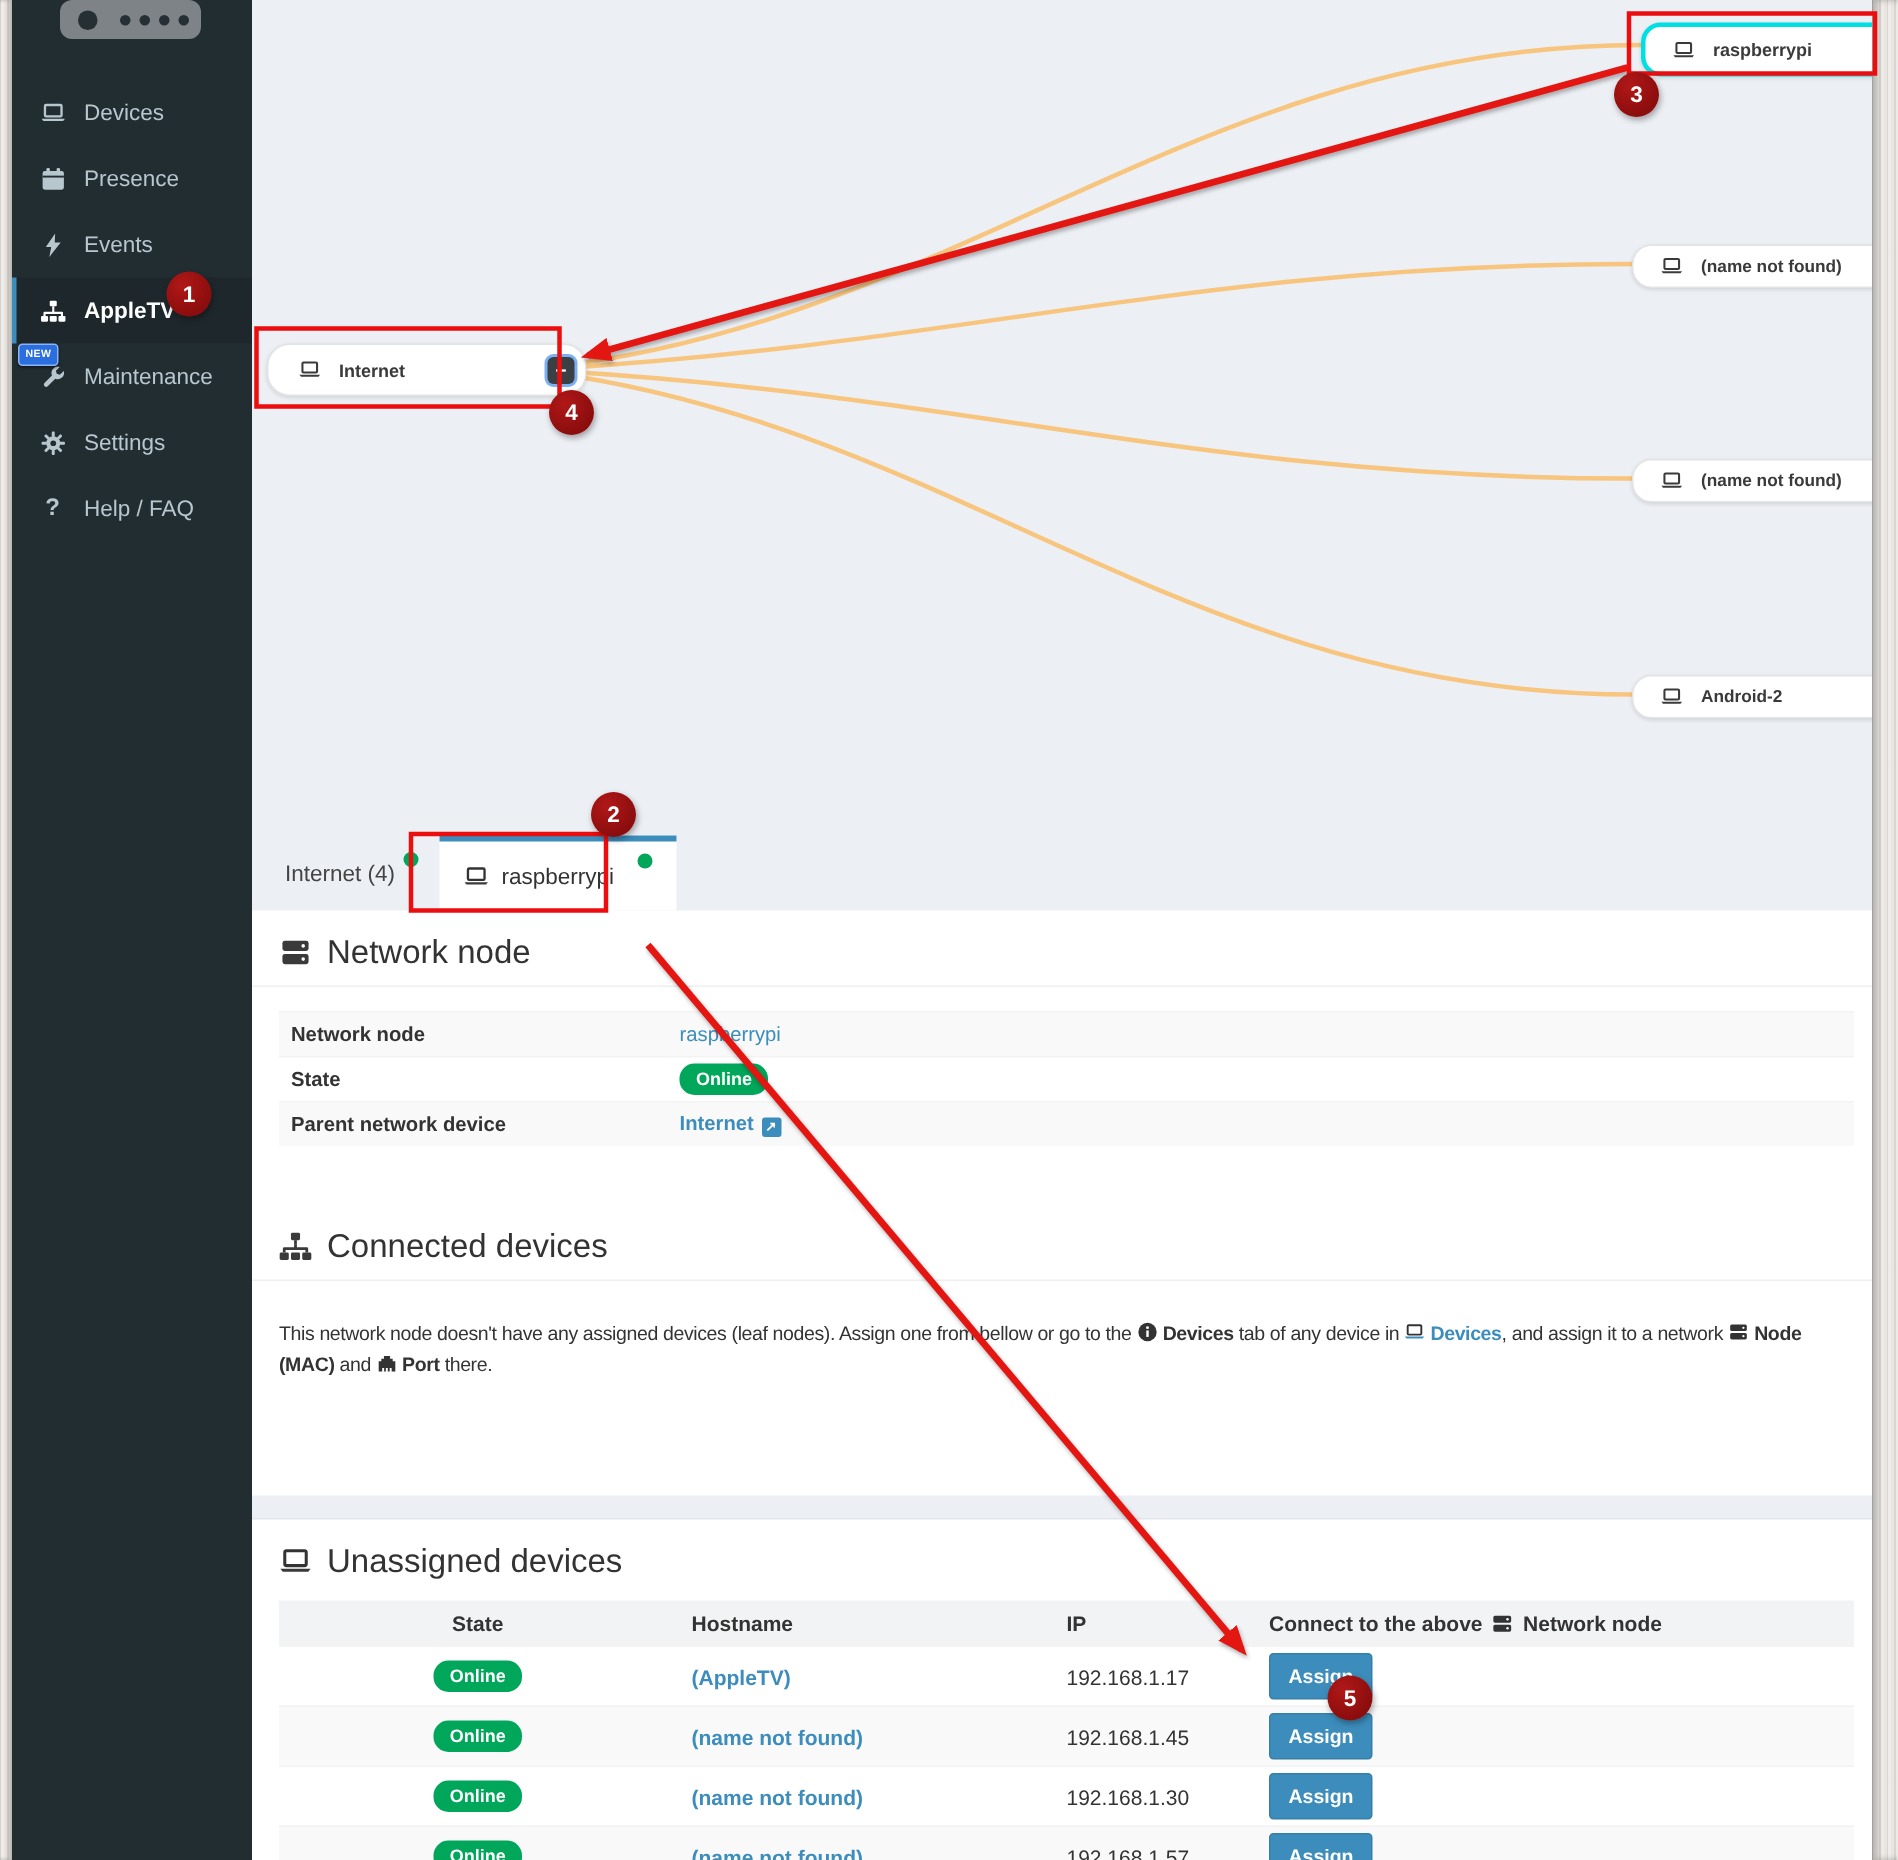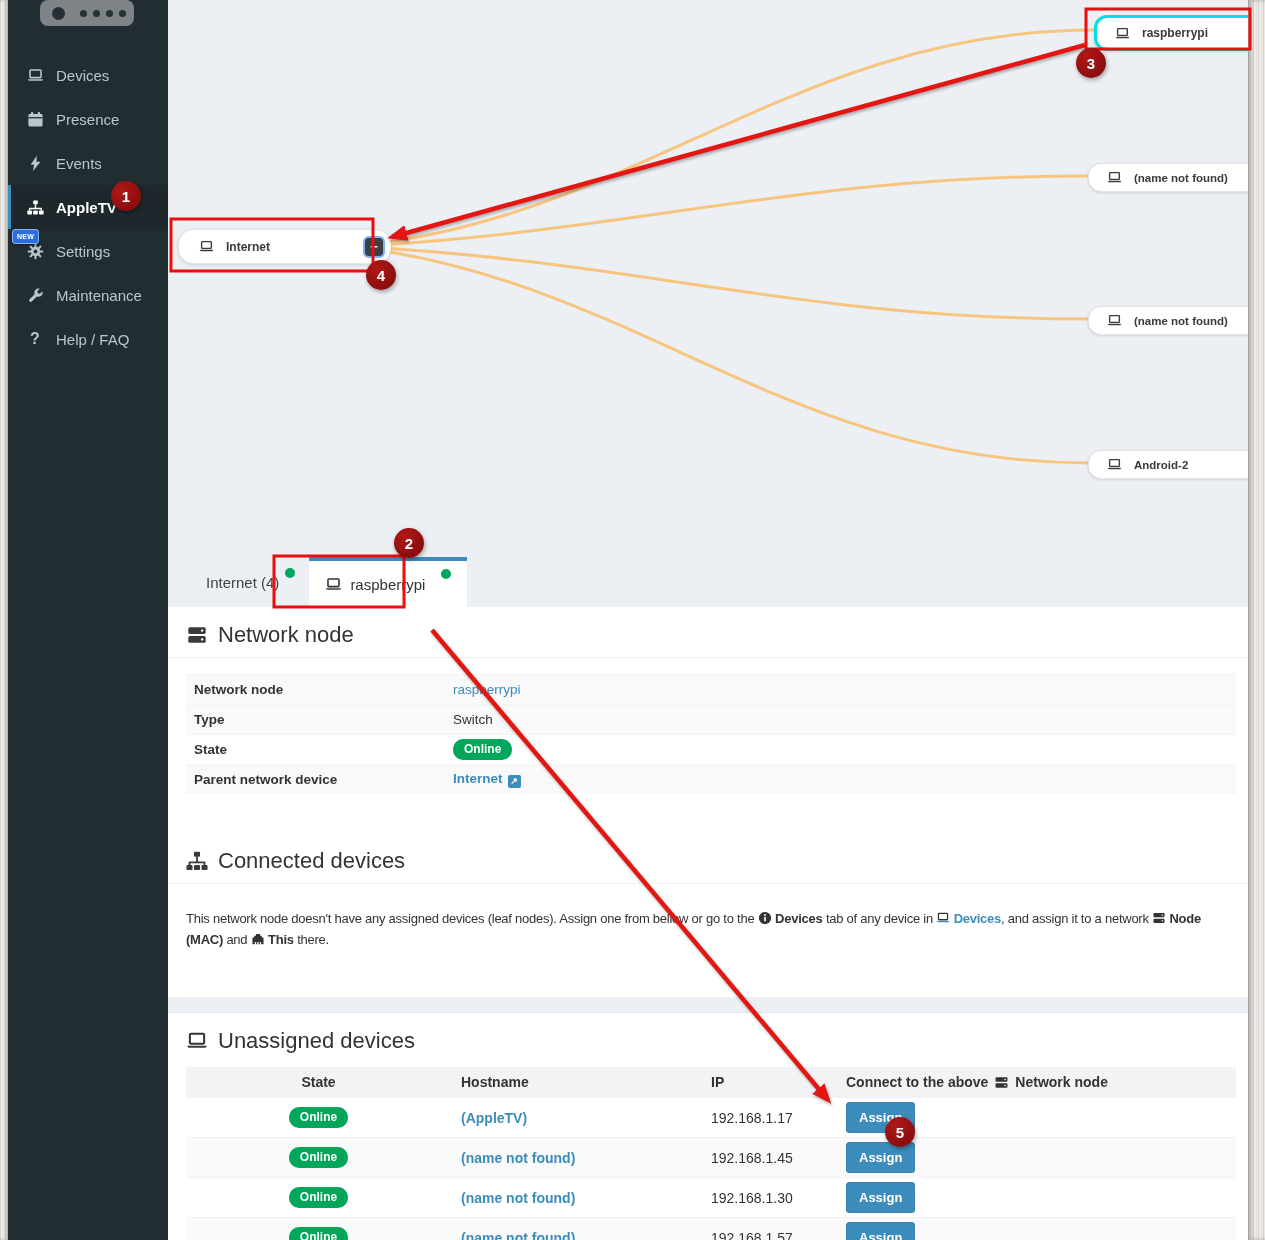--- a/index.html
+++ b/index.html
@@ -46,21 +46,21 @@
   .collapse-btn{margin-left:auto;width:18px;height:18px;background:#3b4045;border-radius:4px;
     color:#fff;display:flex;align-items:center;justify-content:center;font-size:13px;line-height:1;
     box-shadow:0 0 0 2px rgba(80,150,240,.75);cursor:pointer;}
   .node-leaf{height:27px;padding:0 10px 0 18px;font-size:11.5px;width:170px;border-radius:13px;}
   .node-rpi{left:926px;top:15px;height:30px;width:170px;border:3px solid #00dfe3;font-size:12px;}
   .node-nnf1{left:920px;top:163px;}
   .node-nnf2{left:920px;top:306px;}
   .node-and{left:920px;top:450px;}
 
   
-  .tabs{position:absolute;left:16px;top:557px;height:50px;display:flex;z-index:3;padding-left:8px;}
+  .tabs{position:absolute;left:0;top:557px;height:50px;display:flex;z-index:3;padding-left:8px;}
   .tab{display:flex;align-items:center;padding:0 14px;font-size:15px;color:#444;cursor:pointer;position:relative;}
   .tab .supdot{width:10px;height:10px;border-radius:50%;background:#00a65a;margin:0 0 18px 6px;}
   .tab.active{background:#fff;border-top:4px solid #3c8dbc;color:#333;gap:8px;padding:0 16px;}
   .tab.active svg{width:17px;height:17px;fill:#3a3a3a;}
   .tab.active .supdot{margin:0 0 20px 8px;}
 
   
   .panel{position:absolute;left:0;width:1080px;background:#fff;z-index:2;padding:0 12px 0 18px;box-sizing:border-box;}
   .panel1{top:607px;height:390px;}
   .panel2{top:1013px;height:240px;box-shadow:0 -1px 0 rgba(0,0,0,.04);}
@@ -204,32 +204,32 @@
       <span class="nico">
           <svg>
             <use href="#i-sitemap"></use>
           </svg>
         </span>
       <span>AppleTV</span>
     </div>
     <div class="nav-item">
       <span class="nico">
           <svg>
+            <use href="#i-wrench"></use>
+          </svg>
+        </span>
+      <span>Maintenance</span>
+    </div>
+    <div class="nav-item">
+      <span class="nico">
+          <svg>
             <use href="#i-gear"></use>
           </svg>
         </span>
       <span>Settings</span>
-    </div>
-    <div class="nav-item">
-      <span class="nico">
-          <svg>
-            <use href="#i-wrench"></use>
-          </svg>
-        </span>
-      <span>Maintenance</span>
     </div>
     <div class="nav-item">
       <span class="nico qmark">?</span>
       <span>Help / FAQ</span>
     </div>
   </nav>
   <span class="new-badge">NEW</span>
 </aside>
 
 <main class="content">
@@ -295,24 +295,20 @@
           <use href="#i-server"></use>
         </svg>
       <span>Network node</span>
     </h3>
     <div class="hr"></div>
 
     <div class="kv">
       <div class="kv-row odd">
         <div class="kv-label">Network node</div>
         <div class="kv-value"><a class="lnk">raspberrypi</a></div>
-      </div>
-      <div class="kv-row odd">
-        <div class="kv-label">Type</div>
-        <div class="kv-value">Switch</div>
       </div>
       <div class="kv-row">
         <div class="kv-label">State</div>
         <div class="kv-value"><span class="badge">Online</span></div>
       </div>
       <div class="kv-row odd">
         <div class="kv-label">Parent network device</div>
         <div class="kv-value">
           <a class="lnk b"><span>Internet</span><span class="extlink"></span></a>
         </div>
@@ -333,21 +329,21 @@
           </svg></span>
       <b>Devices</b><span> tab of any device in </span><span class="blue"><svg>
             <use href="#i-laptop"></use>
           </svg></span>
       <a class="lnk b">Devices</a><span>, and assign it to a network </span><span><svg>
             <use href="#i-server"></use>
           </svg></span>
       <b>Node (MAC)</b><span> and </span><span><svg>
             <use href="#i-eth"></use>
           </svg></span>
-      <b>This</b><span> there.</span>
+      <b>Port</b><span> there.</span>
     </p>
   </section>
 
   <section class="panel panel2">
     <h3 class="sec-title">
       <svg>
           <use href="#i-laptop"></use>
         </svg>
       <span>Unassigned devices</span>
     </h3>

